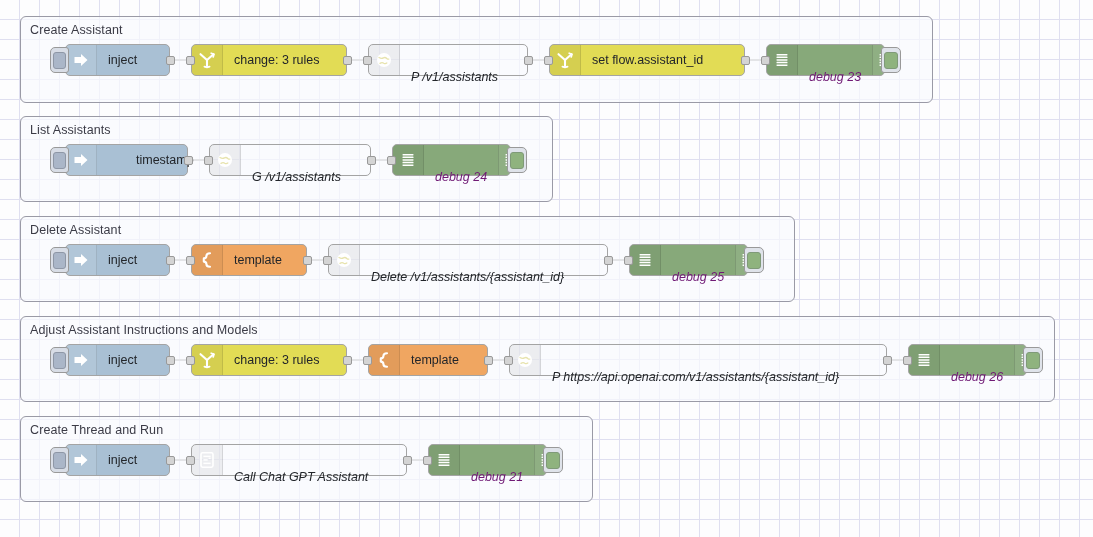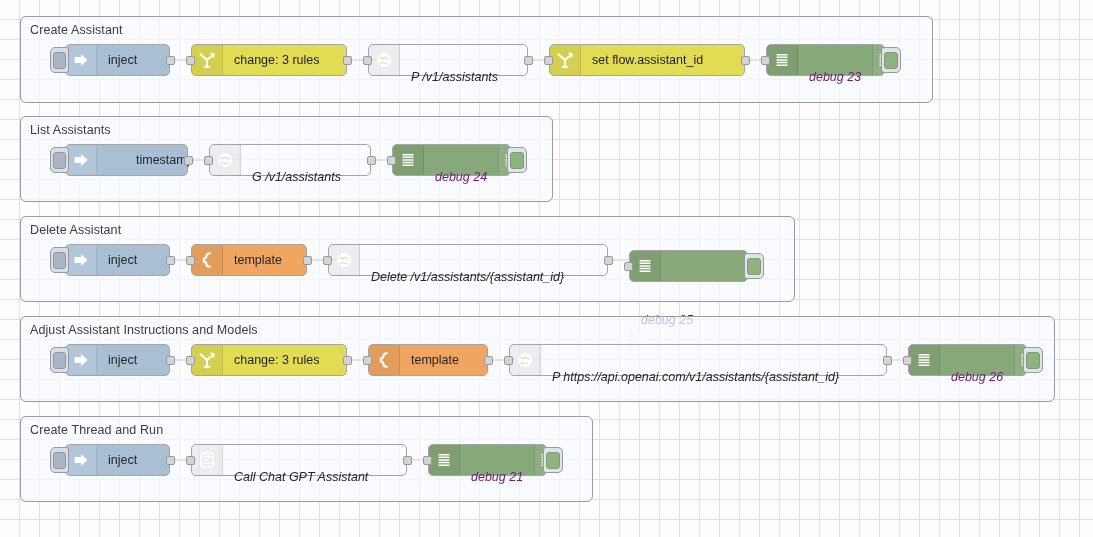--- a/index.html
+++ b/index.html
@@ -342,21 +342,21 @@
       <div class="icon-cell">
         <svg width="18" height="18" viewBox="0 0 18 18">
           <circle cx="9" cy="9" r="7" fill="#ffffff"></circle>
           <path d="M4 6.5 q2.4 1.6 4.4 0.4 q1.8 -1 3.4 0.6 q1 1 2 0.6 M5 12.4 q2 -1.4 3.8 -0.2 q1.6 1 3 -0.2" stroke="#e7e3ad" stroke-width="1.3" fill="none" stroke-linecap="round"></path>
         </svg>
       </div>
       <div class="label italic">Delete /v1/assistants/{assistant_id}</div>
       <div class="port in"></div>
       <div class="port out"></div>
     </div>
-    <div class="node c-debug" style="left: 629px; top: 250px; width: 119px; flex-direction: column;">
+    <div class="node c-debug" style="left: 629px; top: 244px; width: 119px;">
       <div class="icon-cell">
         <svg width="18" height="18" viewBox="0 0 18 18">
           <rect x="3.5" y="3" width="11" height="1.5" fill="#ffffff" rx="0.4"></rect>
           <rect x="3.5" y="5.6" width="11" height="1.5" fill="#ffffff" rx="0.4"></rect>
           <rect x="3.5" y="8.2" width="11" height="1.5" fill="#ffffff" rx="0.4"></rect>
           <rect x="3.5" y="10.8" width="11" height="1.5" fill="#ffffff" rx="0.4"></rect>
           <rect x="3.5" y="13.4" width="11" height="1.5" fill="#ffffff" rx="0.4"></rect>
         </svg>
       </div>
       <div class="label italic">debug 25</div>

